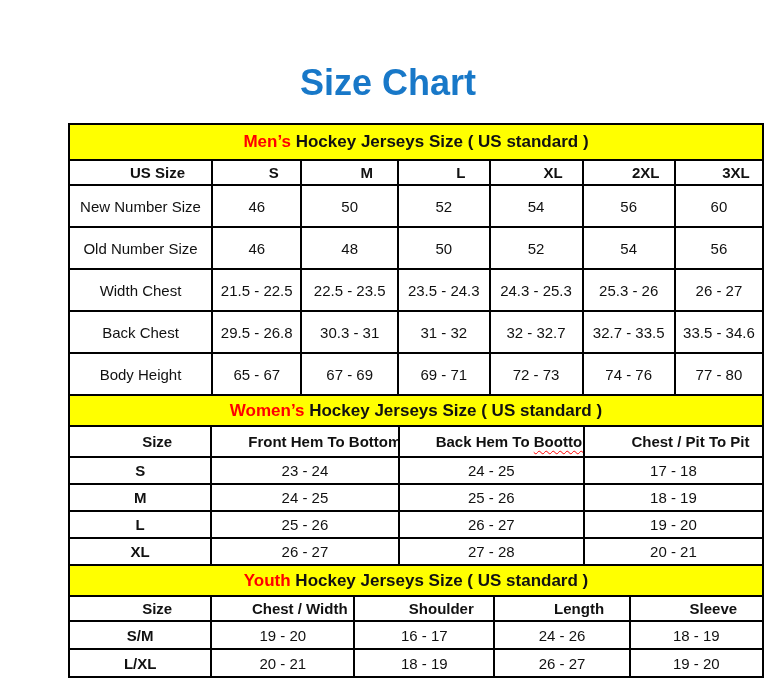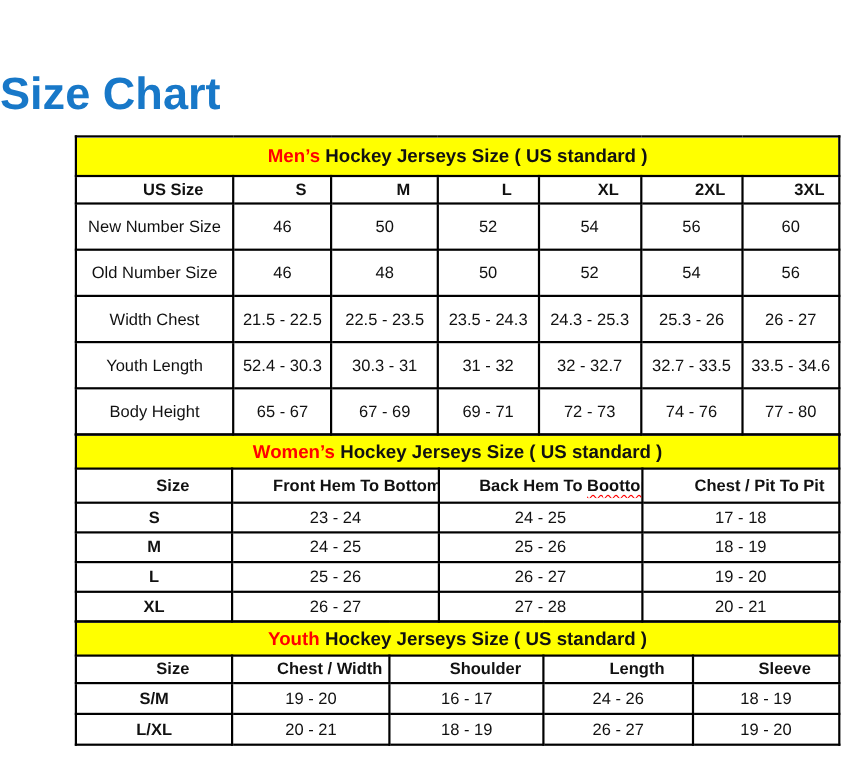--- a/index.html
+++ b/index.html
@@ -7,22 +7,22 @@
   body {
     width: 776px; height: 692px;
     position: relative;
     background: #ffffff;
     font-family: "Liberation Sans", sans-serif;
     color: #111111;
   }
   .page-title {
     position: absolute;
     top: 62px; left: 0; width: 776px;
-    text-align: left;
-    font-size: 41px;
+    text-align: center;
+    font-size: 36px;
     font-weight: bold;
     color: #1878C8;
   }
   .chart-wrap {
     position: absolute;
     left: 40px; top: 123px; width: 696px; margin-left: 28px;
   }
   table {
     border-collapse: collapse;
     width: 696px;
@@ -113,22 +113,22 @@
         <tr class="row">
           <td>Width Chest</td>
           <td>21.5 - 22.5</td>
           <td>22.5 - 23.5</td>
           <td>23.5 - 24.3</td>
           <td>24.3 - 25.3</td>
           <td>25.3 - 26</td>
           <td>26 - 27</td>
         </tr>
         <tr class="row">
-          <td>Youth Length</td>
-          <td>52.4 - 30.3</td>
+          <td>Back Chest</td>
+          <td>29.5 - 26.8</td>
           <td>30.3 - 31</td>
           <td>31 - 32</td>
           <td>32 - 32.7</td>
           <td>32.7 - 33.5</td>
           <td>33.5 - 34.6</td>
         </tr>
         <tr class="row">
           <td>Body Height</td>
           <td>65 - 67</td>
           <td>67 - 69</td>

